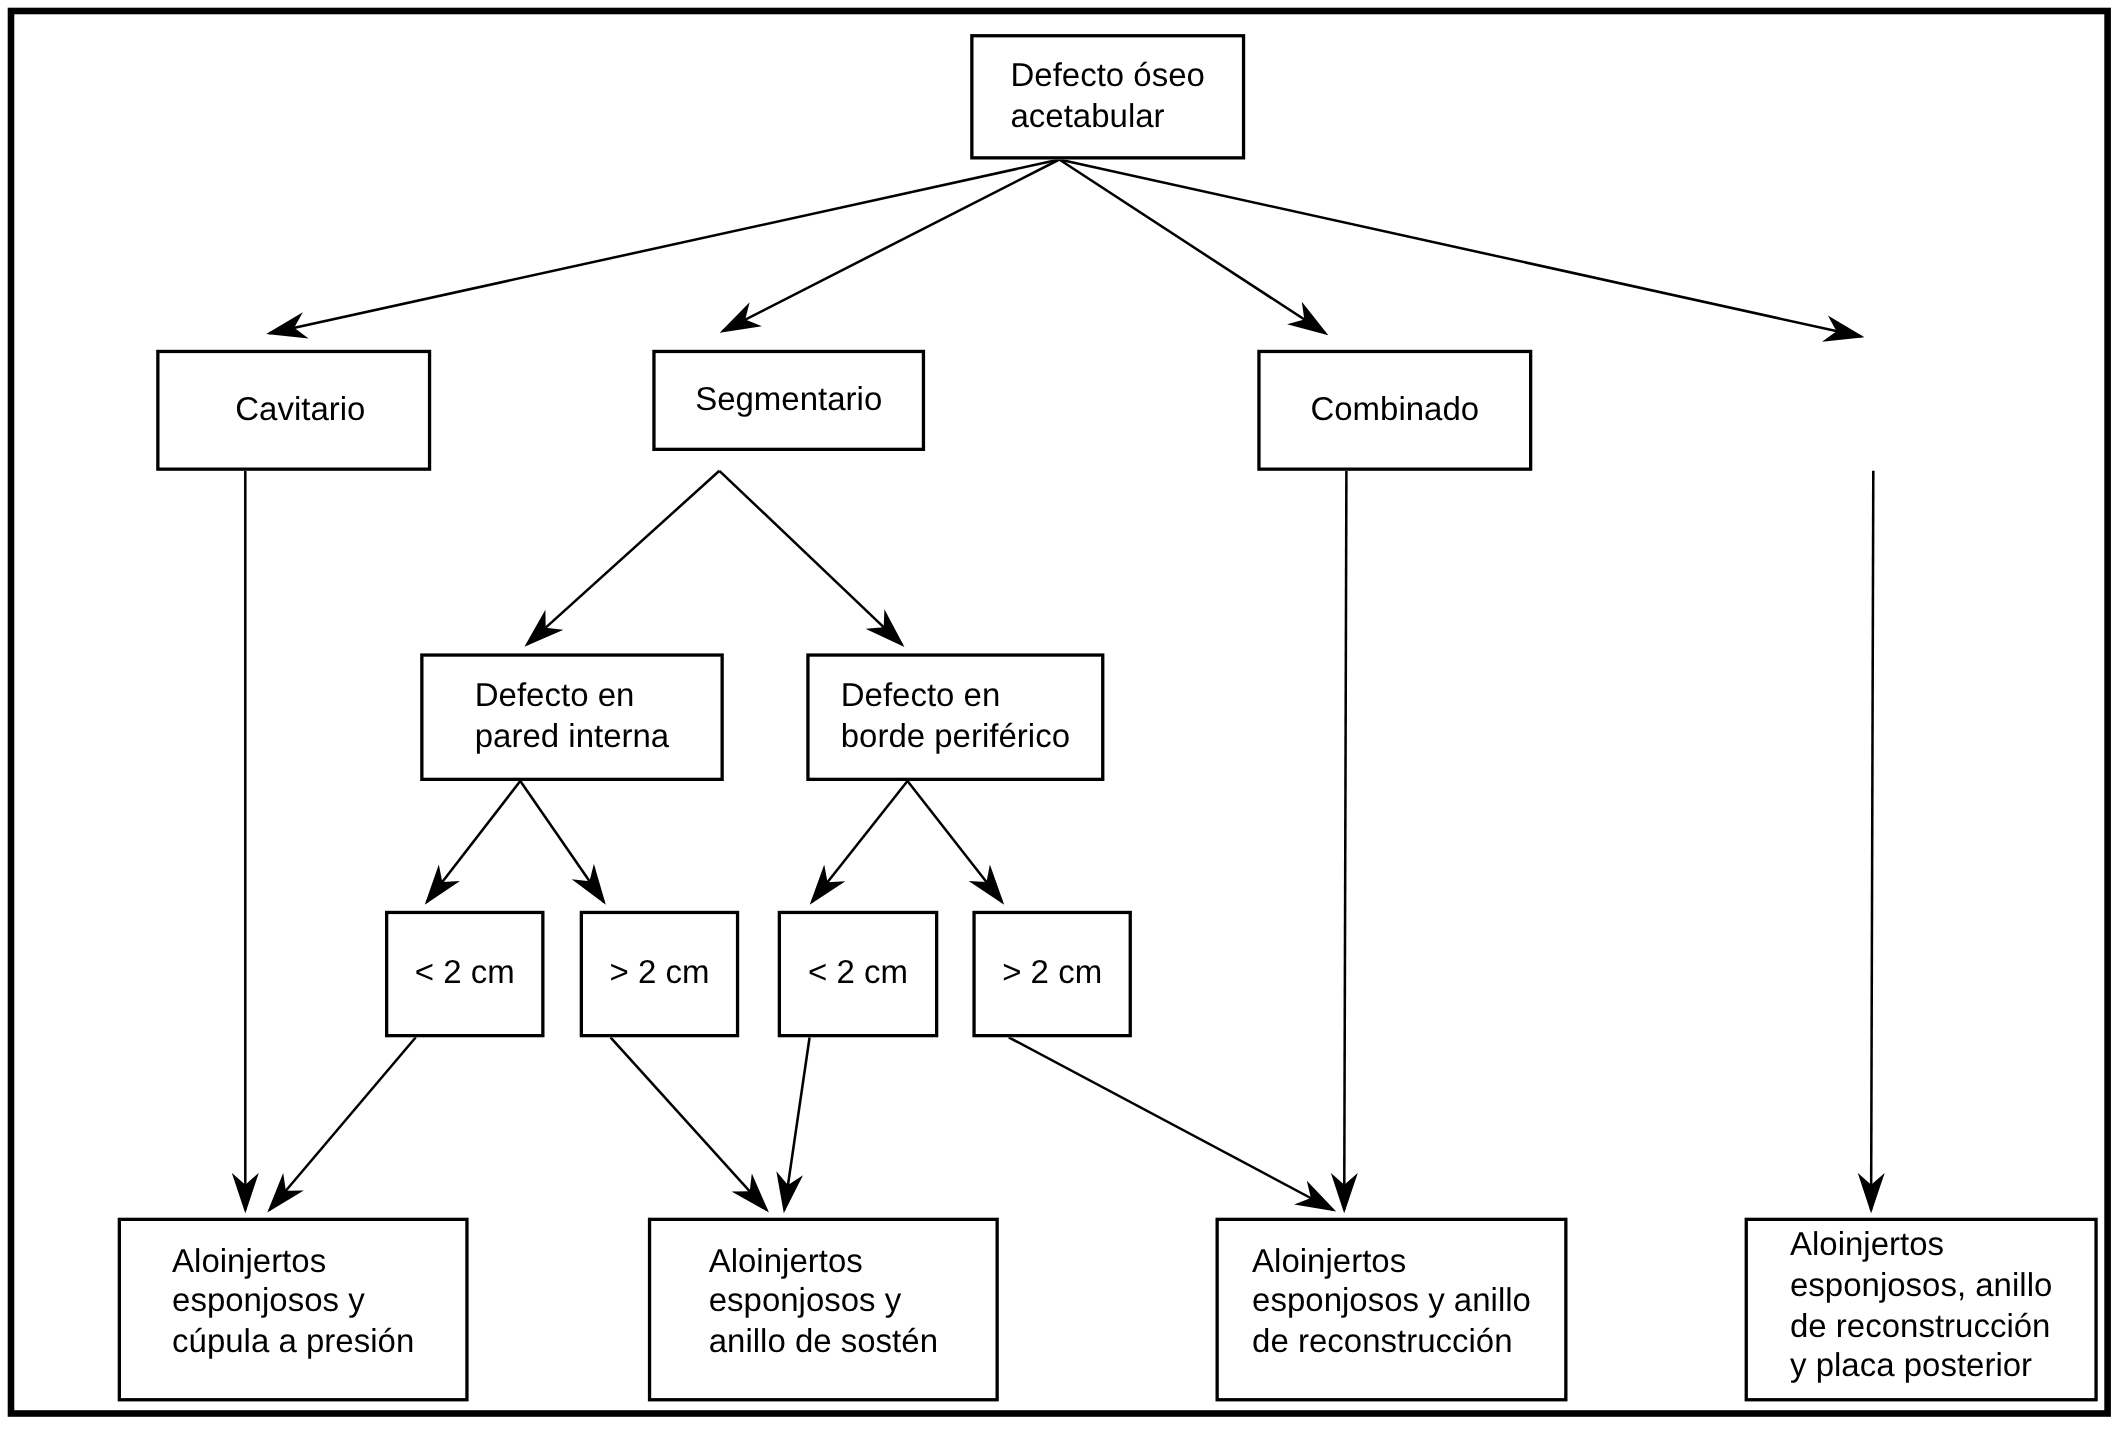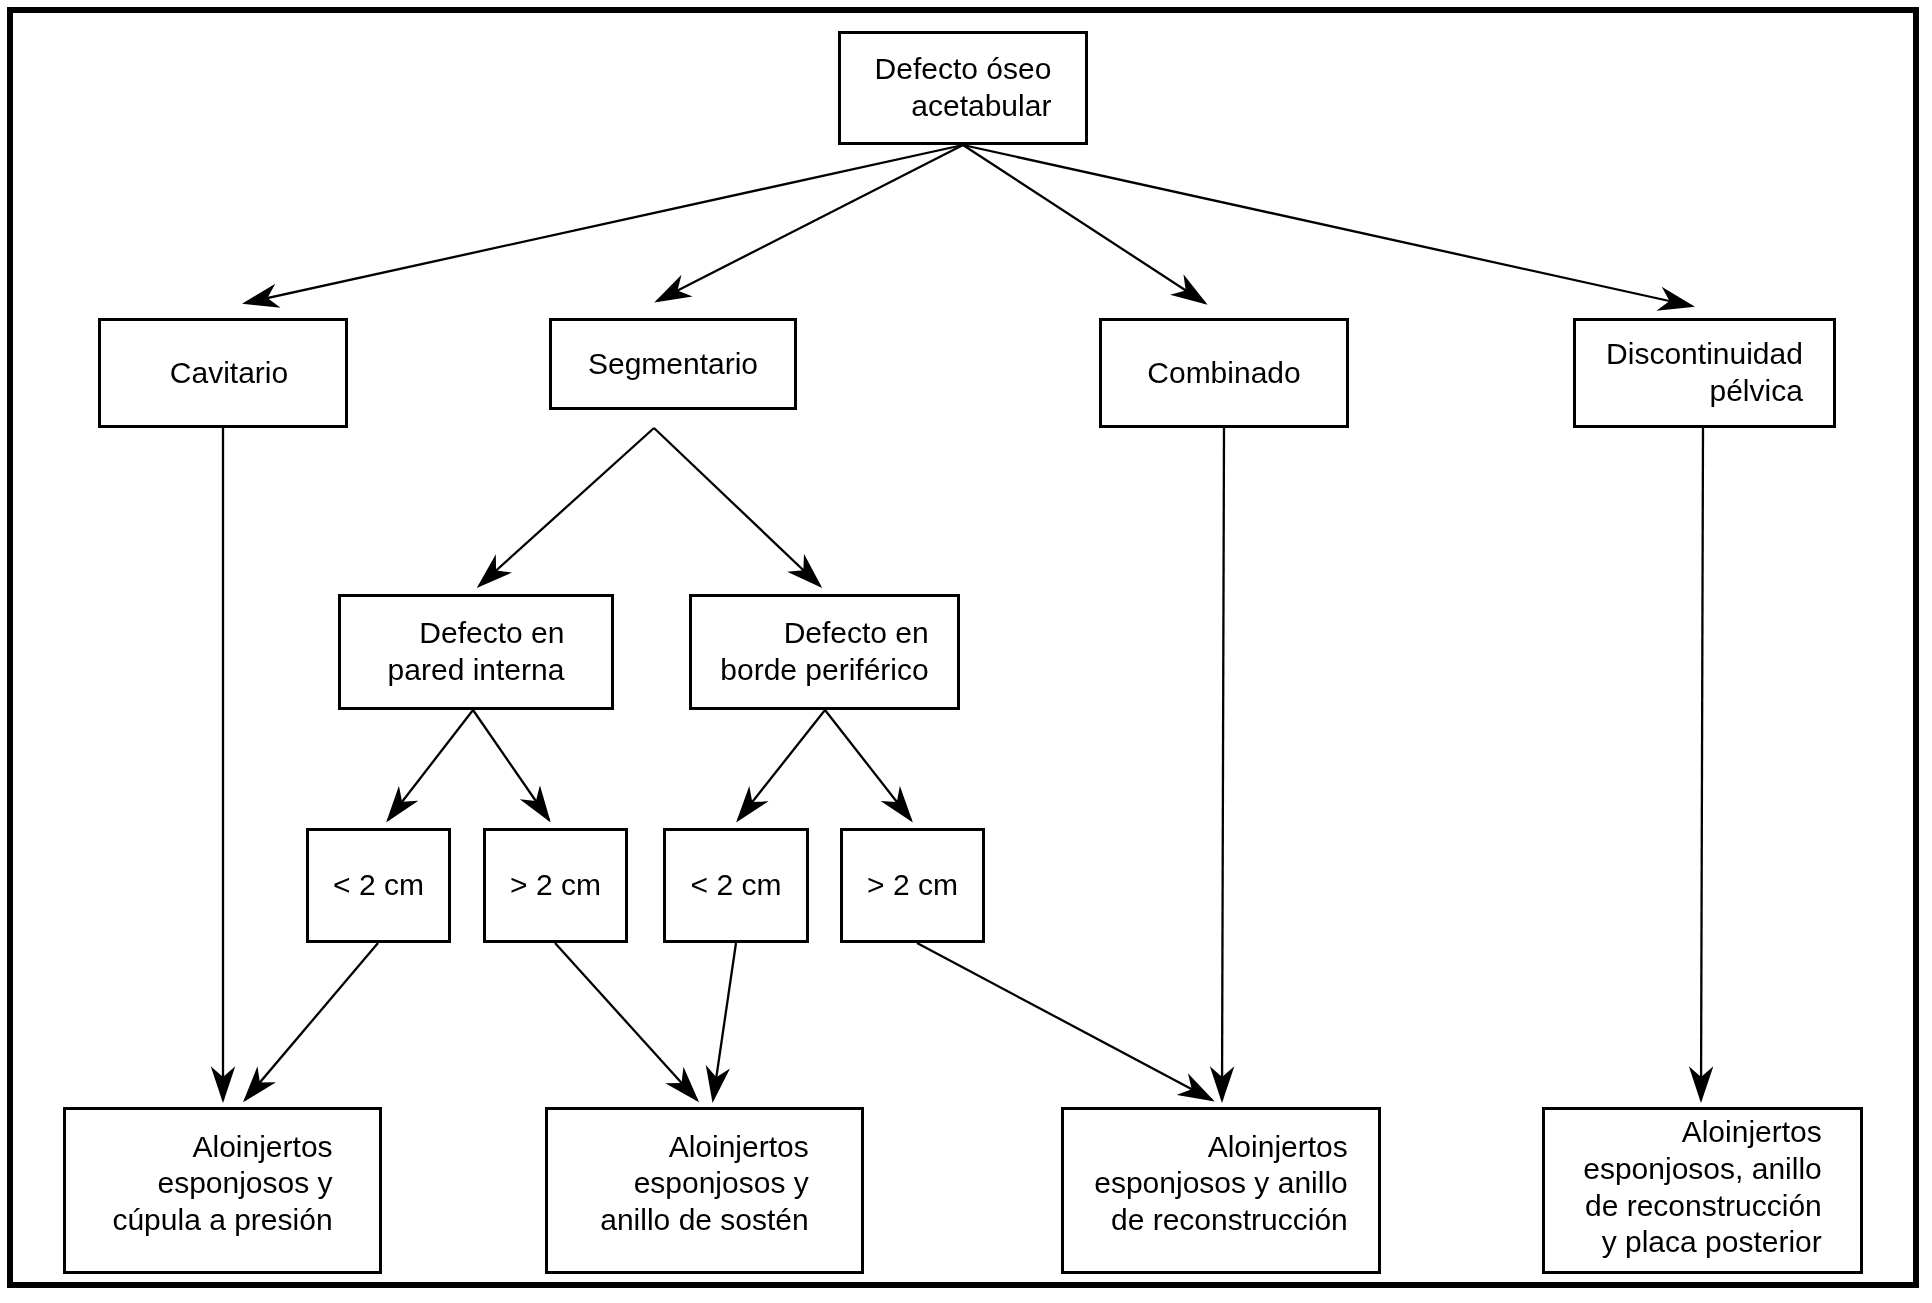--- a/index.html
+++ b/index.html
@@ -33,24 +33,25 @@
     height: 1303px;
   }
   .node {
     position: absolute;
     box-sizing: border-box;
     border: 3.5px solid #000000;
     background: #ffffff;
     display: flex;
     align-items: center;
     justify-content: center;
-    text-align: right;
+    text-align: left;
     font-size: 30px;
     line-height: 1.22;
     white-space: pre-line;
+    margin-left: 44px;
   }
   
   #n-root            { left: 838px;  top: 31px;   width: 250px; height: 114px; }
   
   #n-cavitario       { left: 98px;   top: 318px;  width: 250px; height: 110px; padding-left: 12px; }
   #n-segmentario     { left: 549px;  top: 318px;  width: 248px; height: 92px; }
   #n-combinado       { left: 1099px; top: 318px;  width: 250px; height: 110px; }
   #n-discontinuidad  { left: 1573px; top: 318px;  width: 263px; height: 110px; }
   
   #n-pared           { left: 338px;  top: 594px;  width: 276px; height: 116px; }
@@ -111,24 +112,20 @@
 
   <div class="node" id="n-cavitario">
     <span>Cavitario</span>
   </div>
   <div class="node" id="n-segmentario">
     <span>Segmentario</span>
   </div>
   <div class="node" id="n-combinado">
     <span>Combinado</span>
   </div>
-  <div class="node" id="n-discontinuidad">
-    <span>Discontinuidad
-pélvica</span>
-  </div>
 
   <div class="node" id="n-pared">
     <span>Defecto en
 pared interna</span>
   </div>
   <div class="node" id="n-borde">
     <span>Defecto en
 borde periférico</span>
   </div>
 

